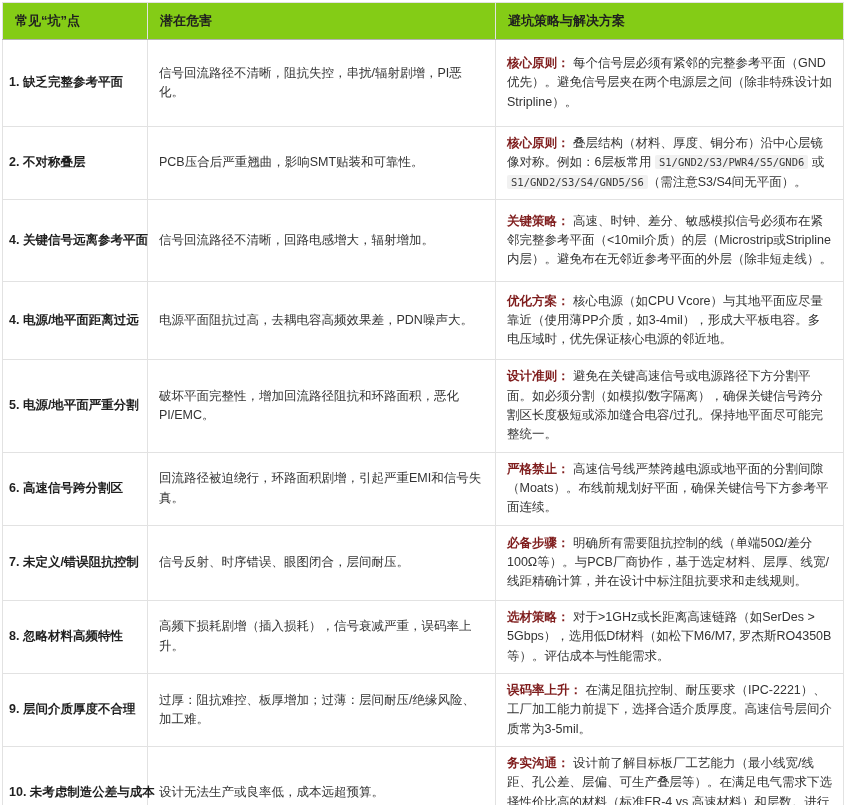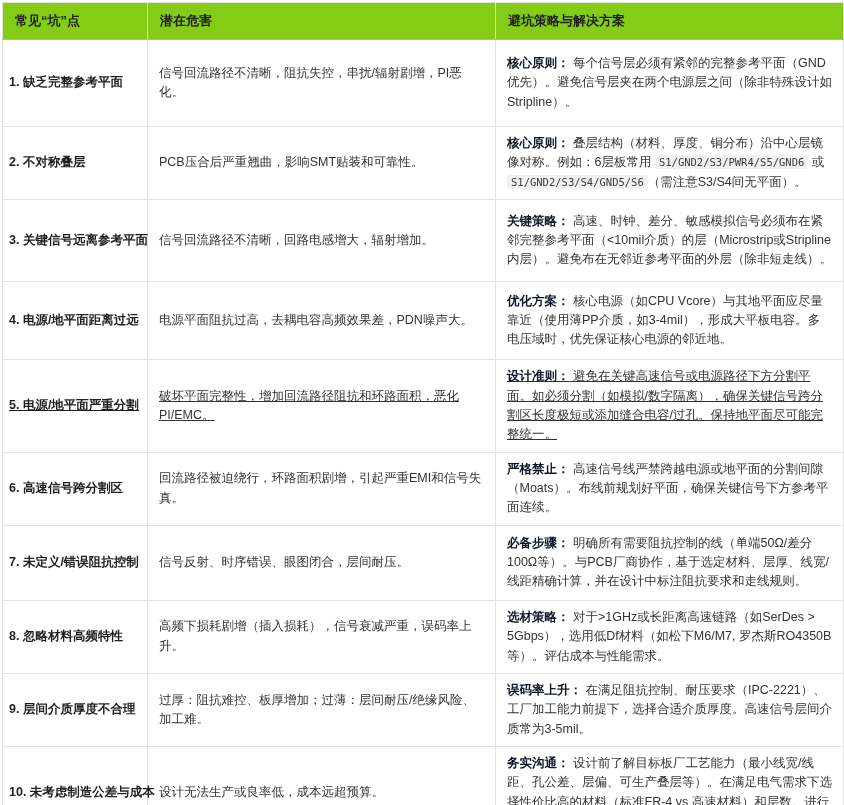--- a/index.html
+++ b/index.html
@@ -37,36 +37,36 @@
     line-height:1.55;
     padding:7px 11px;
   }
   td.c1{
     font-weight:bold;
     color:#1f1f1f;
     font-size:12.5px;
     white-space:nowrap;
     padding:7px 11px 7px 6px;
   }
-  td.c3 strong{color:#0f172a;}
+  td.c3 strong{color:#7f1d1d;}
   td.c3 code{
     font-family:"DejaVu Sans Mono","Liberation Mono",monospace;
     font-size:10.5px;
     background:#f1f1f1;
     color:#3a3a3a;
     padding:1px 4px;
     border-radius:2px;
     white-space:nowrap;
   }
   
   tbody tr:nth-child(1) td{height:87px;}
   tbody tr:nth-child(2) td{height:62px;}
   tbody tr:nth-child(3) td{height:82px;}
   tbody tr:nth-child(4) td{height:78px;}
-  tbody tr:nth-child(5) td{height:88px;text-decoration:underline;}
+  tbody tr:nth-child(5) td{height:88px;}
   tbody tr:nth-child(6) td{height:68px;}
   tbody tr:nth-child(7) td{height:75px;}
   tbody tr:nth-child(8) td{height:63px;}
   tbody tr:nth-child(9) td{height:53px;}
   tbody tr:nth-child(10) td{height:82px;}
   tbody tr:last-child td{border-bottom:1px solid #ababab;}
 </style>
 </head>
 <body>
 
@@ -89,21 +89,21 @@
           <td class="c1">1. 缺乏完整参考平面</td>
           <td class="c2">信号回流路径不清晰，阻抗失控，串扰/辐射剧增，PI恶化。</td>
           <td class="c3"><strong>核心原则：</strong> 每个信号层必须有紧邻的完整参考平面（GND优先）。避免信号层夹在两个电源层之间（除非特殊设计如 Stripline）。</td>
         </tr>
         <tr>
           <td class="c1">2. 不对称叠层</td>
           <td class="c2">PCB压合后严重翘曲，影响SMT贴装和可靠性。</td>
           <td class="c3"><strong>核心原则：</strong> 叠层结构（材料、厚度、铜分布）沿中心层镜像对称。例如：6层板常用 <code>S1/GND2/S3/PWR4/S5/GND6</code> 或 <code>S1/GND2/S3/S4/GND5/S6</code>（需注意S3/S4间无平面）。</td>
         </tr>
         <tr>
-          <td class="c1">3. 关键信号远离参考平面</td>
+          <td class="c1">4. 关键信号远离参考平面</td>
           <td class="c2">信号回流路径不清晰，回路电感增大，辐射增加。</td>
           <td class="c3"><strong>关键策略：</strong> 高速、时钟、差分、敏感模拟信号必须布在紧邻完整参考平面（&lt;10mil介质）的层（Microstrip或Stripline内层）。避免布在无邻近参考平面的外层（除非短走线）。</td>
         </tr>
         <tr>
           <td class="c1">4. 电源/地平面距离过远</td>
           <td class="c2">电源平面阻抗过高，去耦电容高频效果差，PDN噪声大。</td>
           <td class="c3"><strong>优化方案：</strong> 核心电源（如CPU Vcore）与其地平面应尽量靠近（使用薄PP介质，如3-4mil），形成大平板电容。多电压域时，优先保证核心电源的邻近地。</td>
         </tr>
         <tr>
           <td class="c1">5. 电源/地平面严重分割</td>

